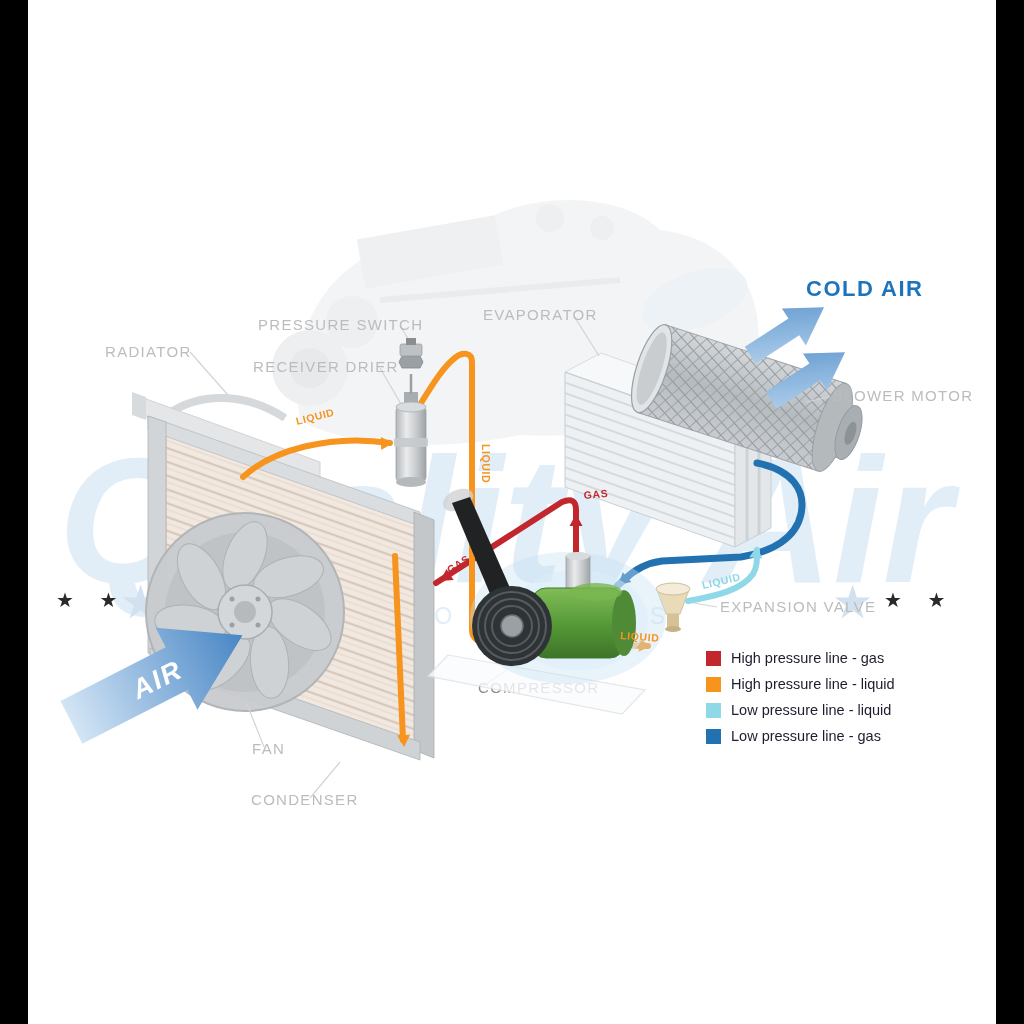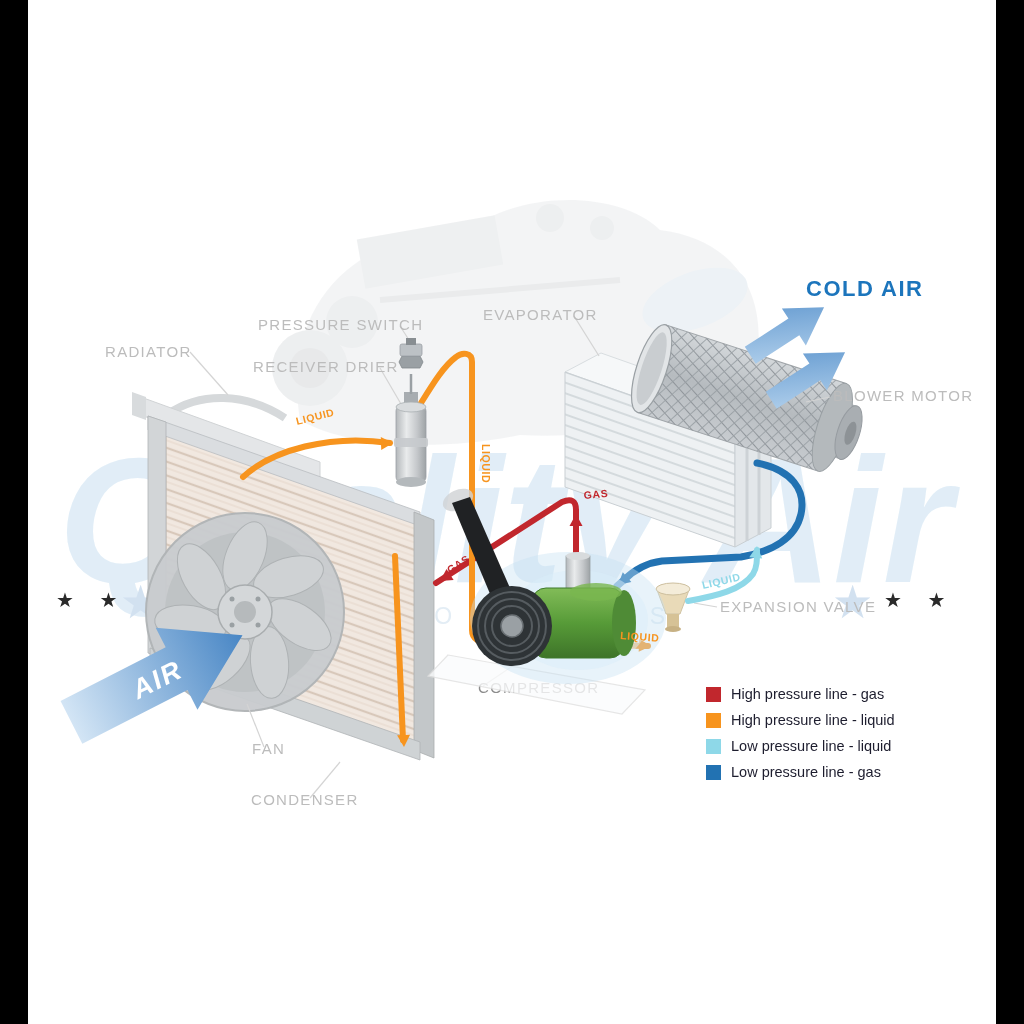--- a/index.html
+++ b/index.html
@@ -13,21 +13,21 @@
   .clabel{font-size:15px;letter-spacing:1.3px;fill:#bcbcbc;}
   .clabel-dark{font-size:15px;letter-spacing:1.3px;fill:#8d8d8d;}
   .flabel{font-size:10.5px;font-weight:bold;letter-spacing:.6px;}
   .coldair{font-size:22px;font-weight:bold;letter-spacing:1.5px;}
   .airtxt{font-size:27px;font-weight:bold;font-style:italic;fill:#ffffff;letter-spacing:2px;}
   .wm-main{font-size:178px;font-style:italic;font-weight:bold;fill:#dcebf6;opacity:.85;}
   .wm-sub{font-size:23px;letter-spacing:22px;fill:#e3edf5;}
   .wm-star-dark{font-size:20px;fill:#2a2a2a;letter-spacing:10px;}
   .wm-star-big{font-size:46px;fill:#d2e1f0;}
   .leader{stroke:#d4d4d4;stroke-width:1.2;}
-  .legend{position:absolute;left:706px;top:650px;display:flex;flex-direction:column;gap:10px;margin-top:36px;}
+  .legend{position:absolute;left:706px;top:650px;display:flex;flex-direction:column;gap:10px;}
   .legend-row{display:flex;align-items:center;gap:10px;}
   .legend-label{font-size:14.5px;color:#1d1d2e;}
   .swatch{display:block;}
 </style>
 </head>
 <body>
 
 <div class="blackbar left"></div>
 <div class="blackbar right"></div>
 

